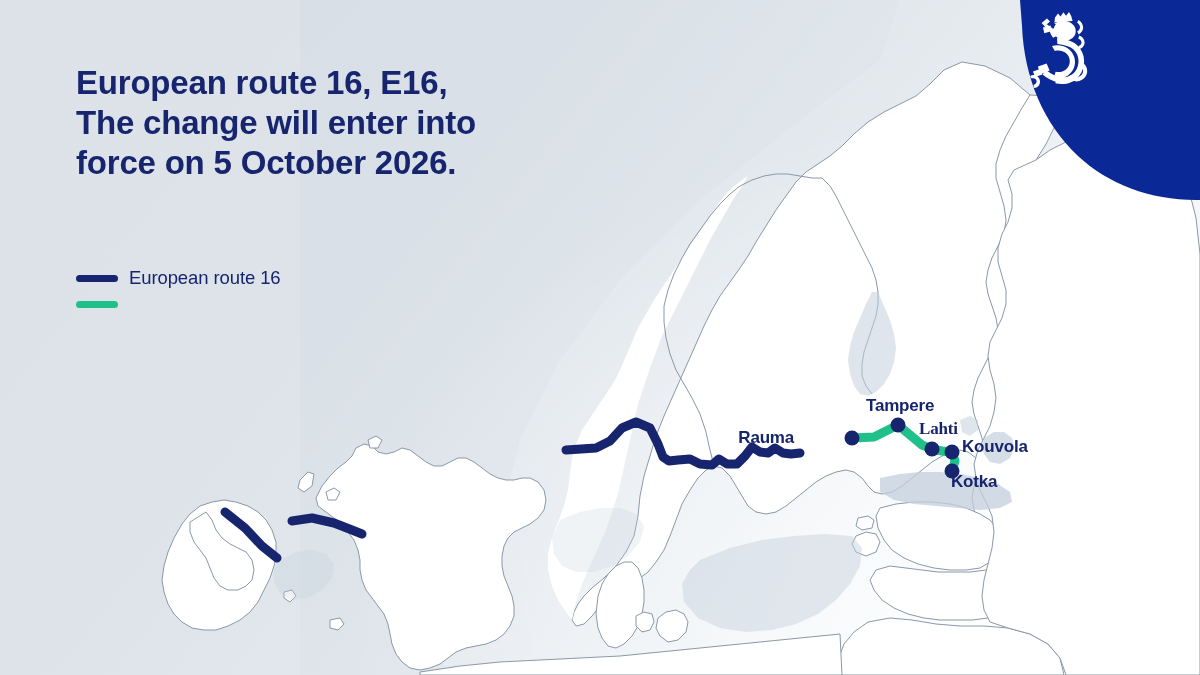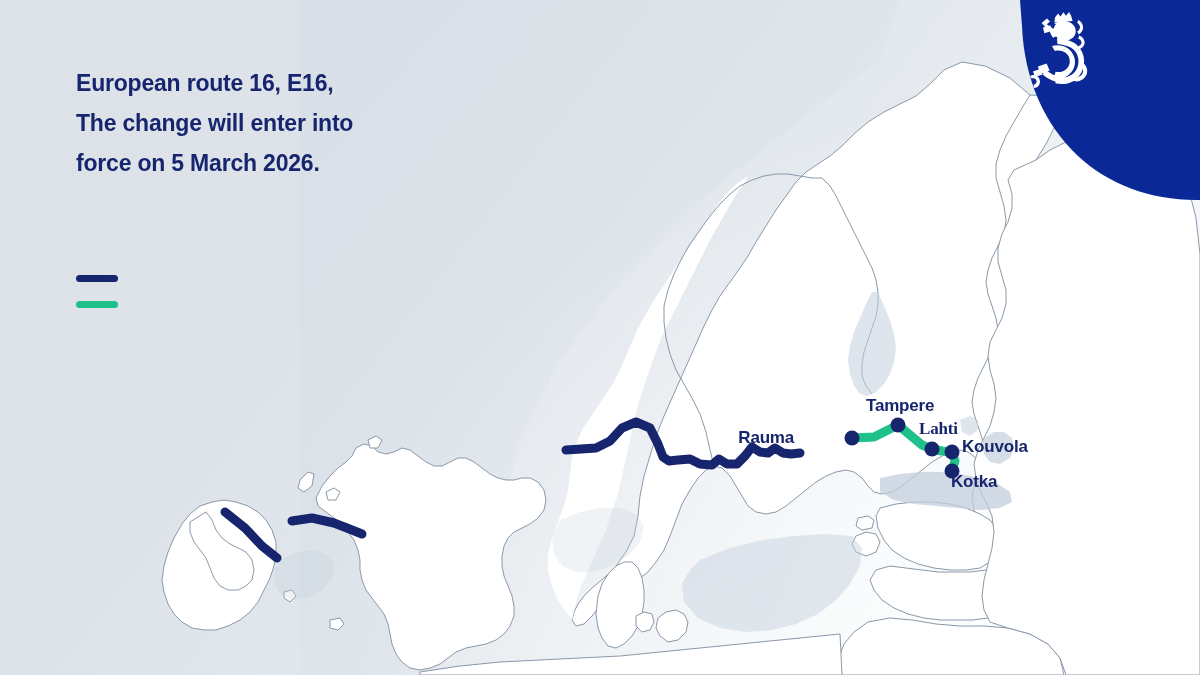--- a/index.html
+++ b/index.html
@@ -15,21 +15,21 @@
       linear-gradient(128deg,#dce2e8 0%,#dde3e9 32%,#e4e9ee 55%,#eef2f5 74%,#f8fafb 88%,#ffffff 100%);
   }
   #map-layer{position:absolute;inset:0;width:1200px;height:675px;}
 
   
   .title-block{
     position:absolute;left:76px;top:63px;width:520px;
     color:#16256e;
   }
   .title-line{
-    font-size:23px;line-height:40px;font-weight:bold;
+    font-size:33px;line-height:40px;font-weight:bold;
     letter-spacing:-0.2px;white-space:nowrap;
     font-family:"Liberation Sans","DejaVu Sans",sans-serif;
   }
   
   .legend{position:absolute;left:76px;top:265px;}
   .legend-row{display:flex;align-items:center;height:26px;}
   .legend-swatch{
     width:42px;height:7px;border-radius:4px;margin-right:11px;flex:0 0 auto;
   }
   .sw-route{background:#16256e;}
@@ -288,26 +288,27 @@
 
   <div class="city-label" style="left:794px;top:428px;transform:translateX(-100%);">Rauma</div>
   <div class="city-label" style="left:866px;top:396px;">Tampere</div>
   <div class="city-label" style="left:919px;top:419px;font-family:Liberation Serif, serif;">Lahti</div>
   <div class="city-label" style="left:962px;top:437px;">Kouvola</div>
   <div class="city-label" style="left:951px;top:472px;">Kotka</div>
 
   <div class="title-block">
     <div class="title-line">European route 16, E16,</div>
     <div class="title-line">The change will enter into</div>
-    <div class="title-line">force on 5 March 2026.</div>
+    <div class="title-line">force on 5 October 2026.</div>
   </div>
 
   <div class="legend">
     <div class="legend-row">
       <span class="legend-swatch sw-route"></span>
+      <span class="legend-label">European route 16</span>
     </div>
     <div class="legend-row">
       <span class="legend-swatch sw-ext"></span>
     </div>
   </div>
 
   <svg id="corner-emblem" viewBox="0 0 200 200">
 
     <path fill="#0a2896" d="M 200 0 L 200 200 L 196 200 C 150 200 108 184 78 156 C 44 124 24 78 22 26 L 20 0 Z"></path>
     <path fill="#0a2896" d="M 200 0 L 40 0 C 42 58 62 110 98 144 C 128 172 162 186 200 188 Z"></path>

